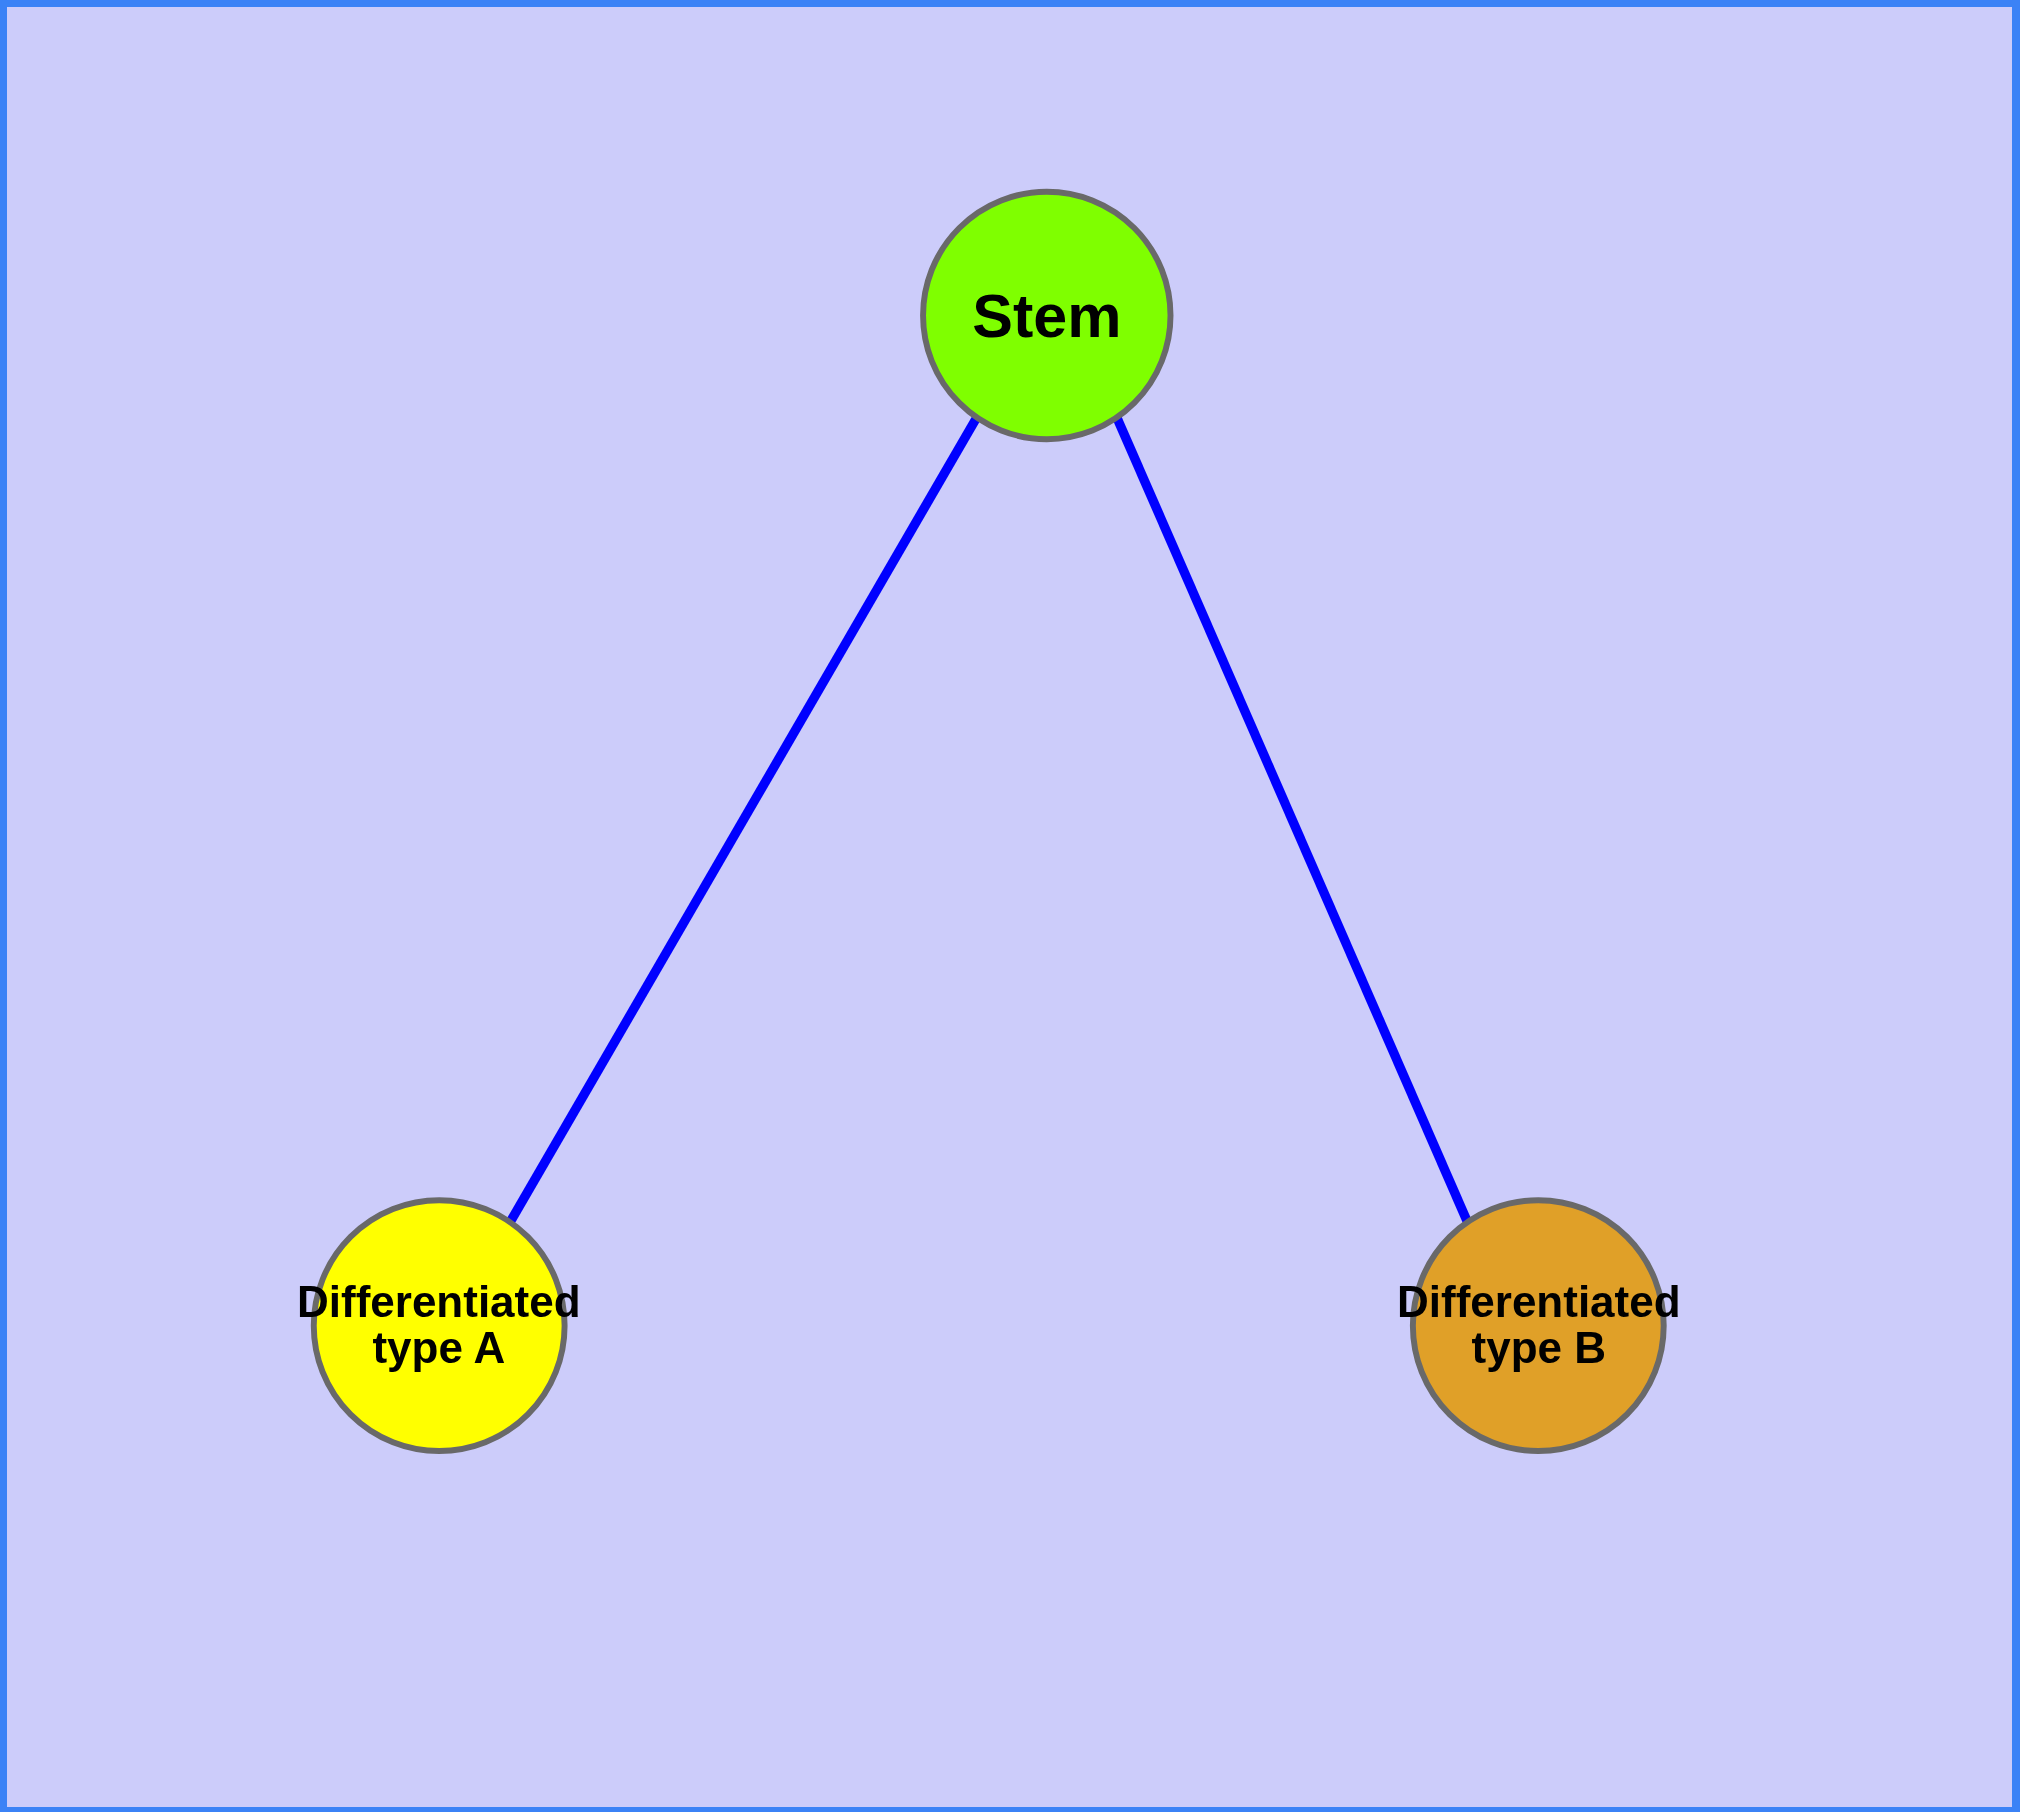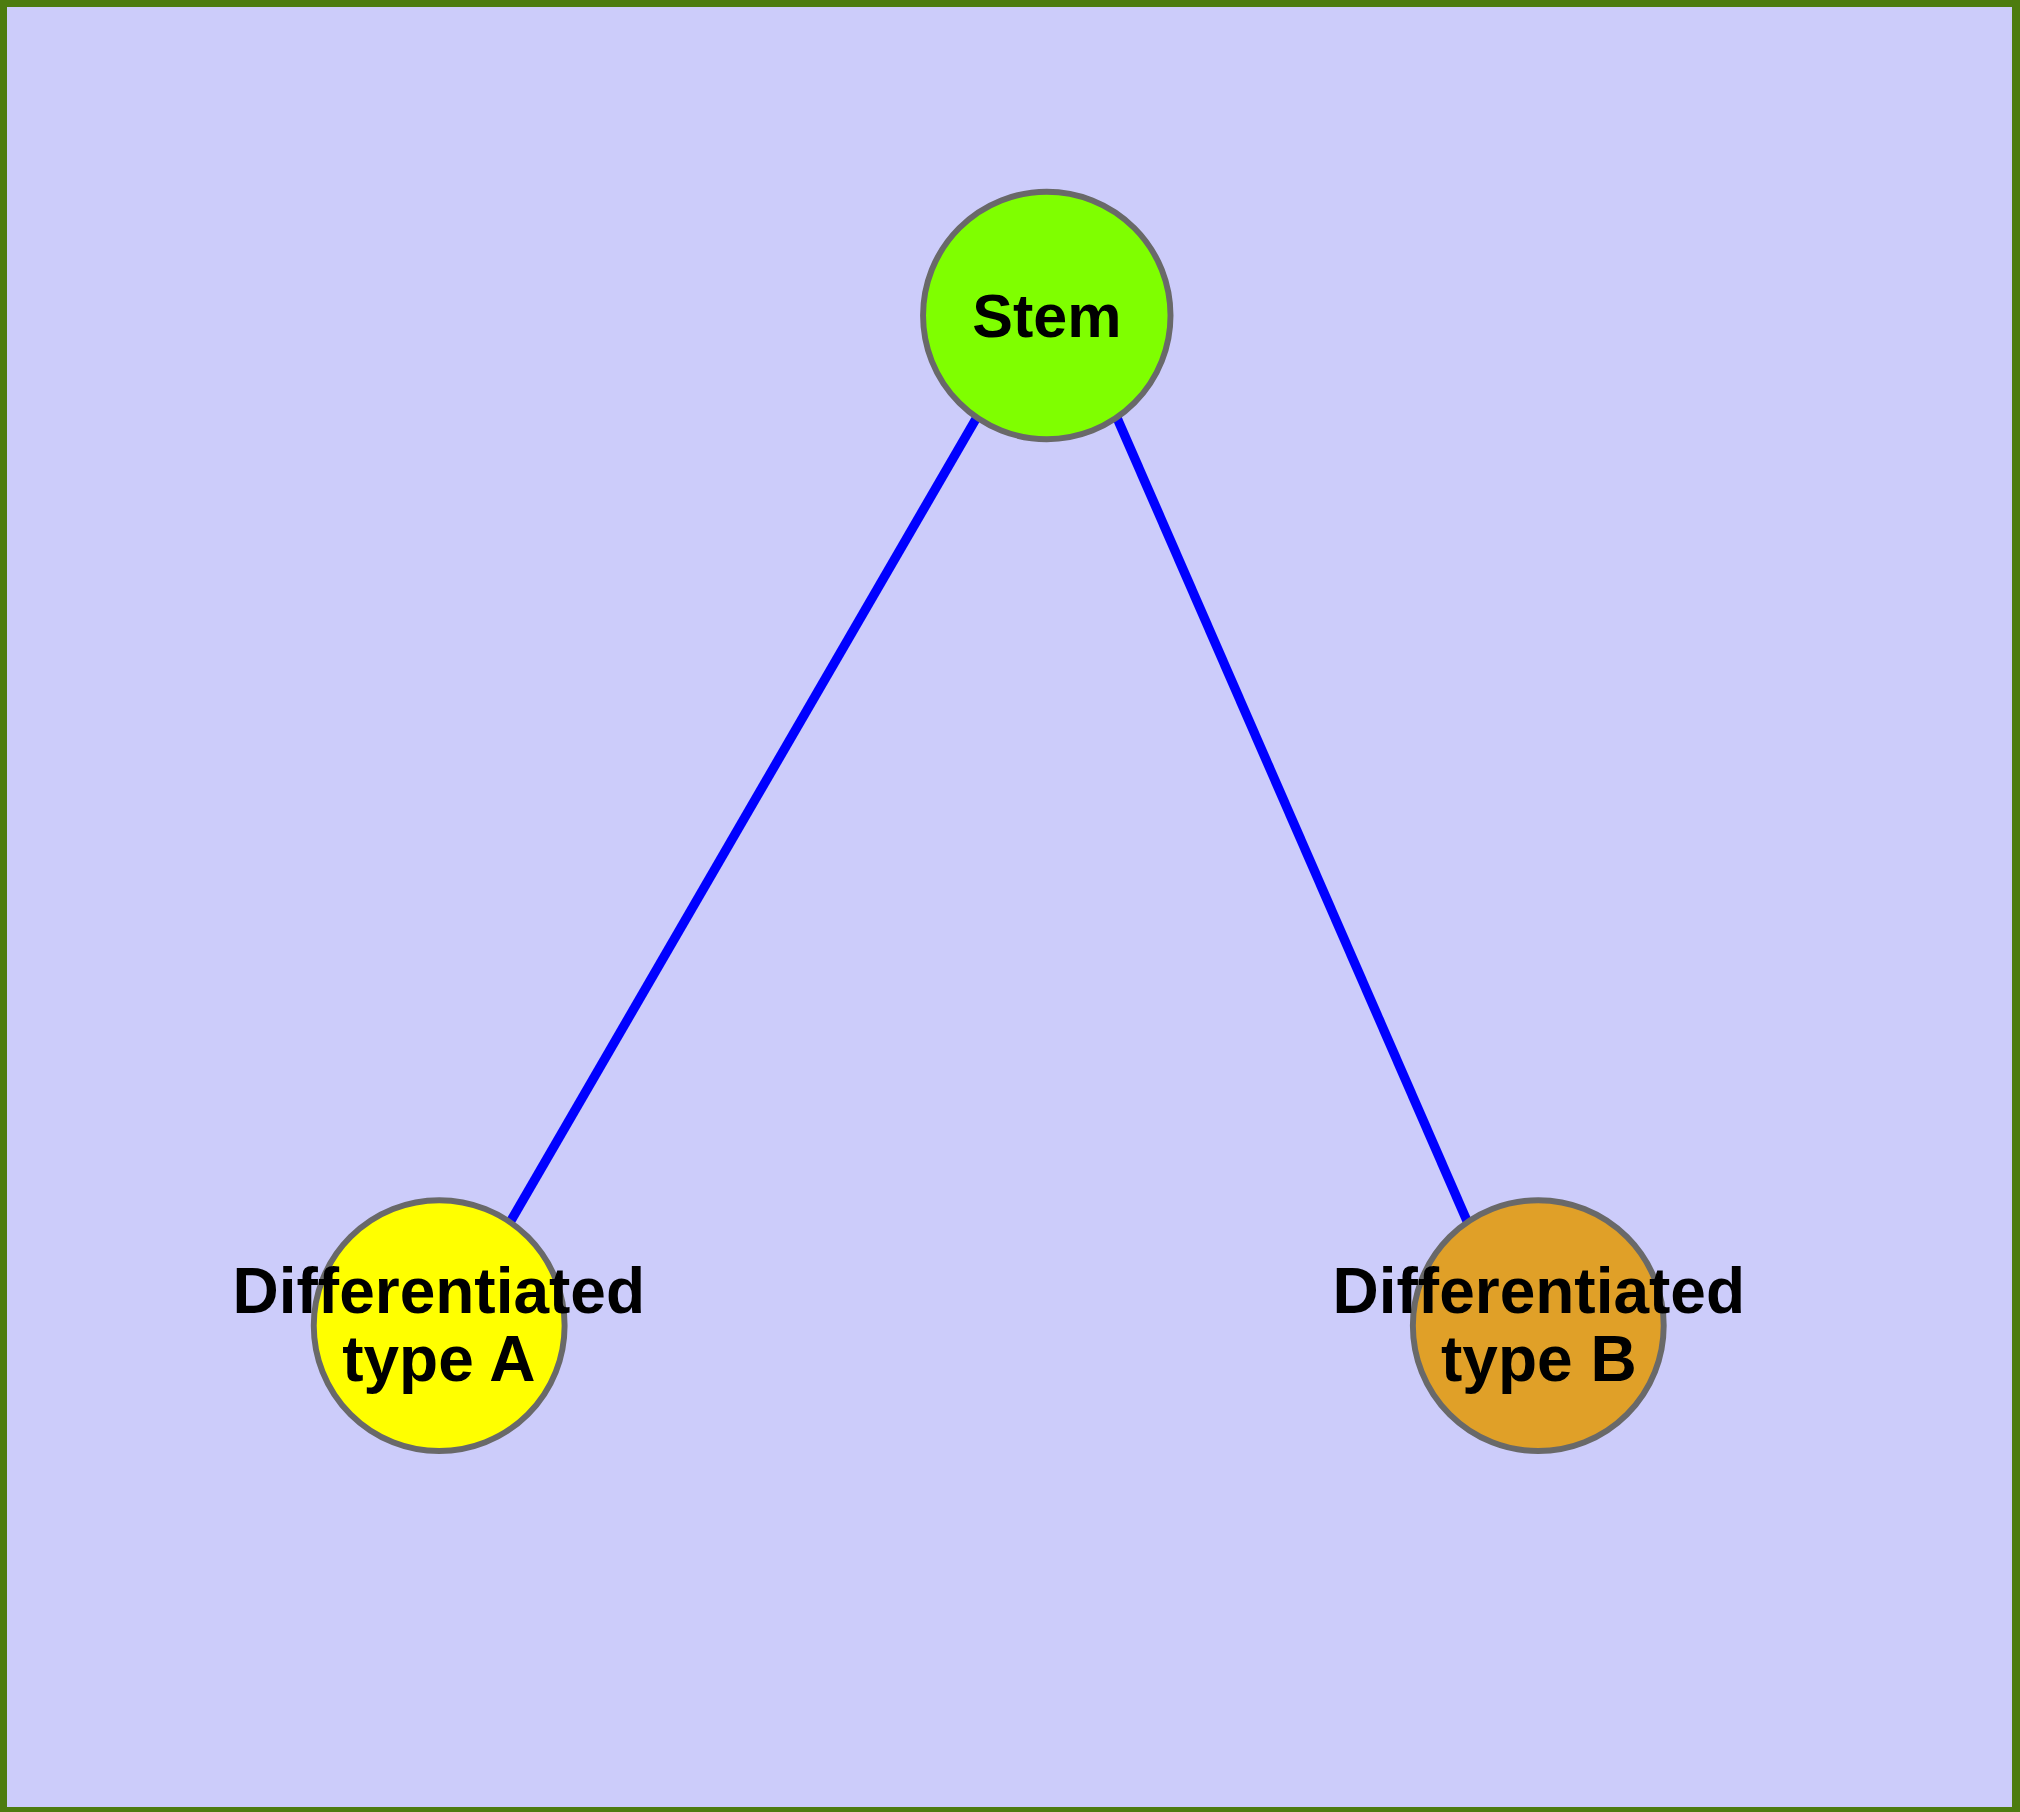--- a/index.html
+++ b/index.html
@@ -4,21 +4,21 @@
 <style>
   html, body {
     margin: 0;
     padding: 0;
     background: #ffffff;
   }
   #canvas {
     position: relative;
     width: 2021px;
     height: 1812px;
-    background: #4d7c0f;
+    background: #3b82f6;
     overflow: hidden;
   }
   #graph-surface {
     position: absolute;
     left: 6.8px;
     top: 6.8px;
     width: 2005px;
     height: 1800px;
     background: #ccccfa;
   }
@@ -36,21 +36,21 @@
     text-align: center;
     font-family: "Liberation Sans", sans-serif;
     font-weight: bold;
     color: #000000;
     white-space: pre;
     line-height: 1.06;
     pointer-events: none;
     user-select: none;
   }
   .label-stem  { font-size: 61px; }
-  .label-leaf  { font-size: 64px; text-align: center; }
+  .label-leaf  { font-size: 44px; text-align: center; }
 </style>
 </head>
 <body>
 
 <div id="canvas">
   <div id="graph-surface">
 
     <svg class="graph-svg" viewBox="0 0 2366 2124" preserveAspectRatio="none">
       <g id="edges-layer">
           <line x1="1144" y1="485" x2="593" y2="1435" stroke="#0000ff" stroke-width="11" stroke-linecap="butt"></line>

